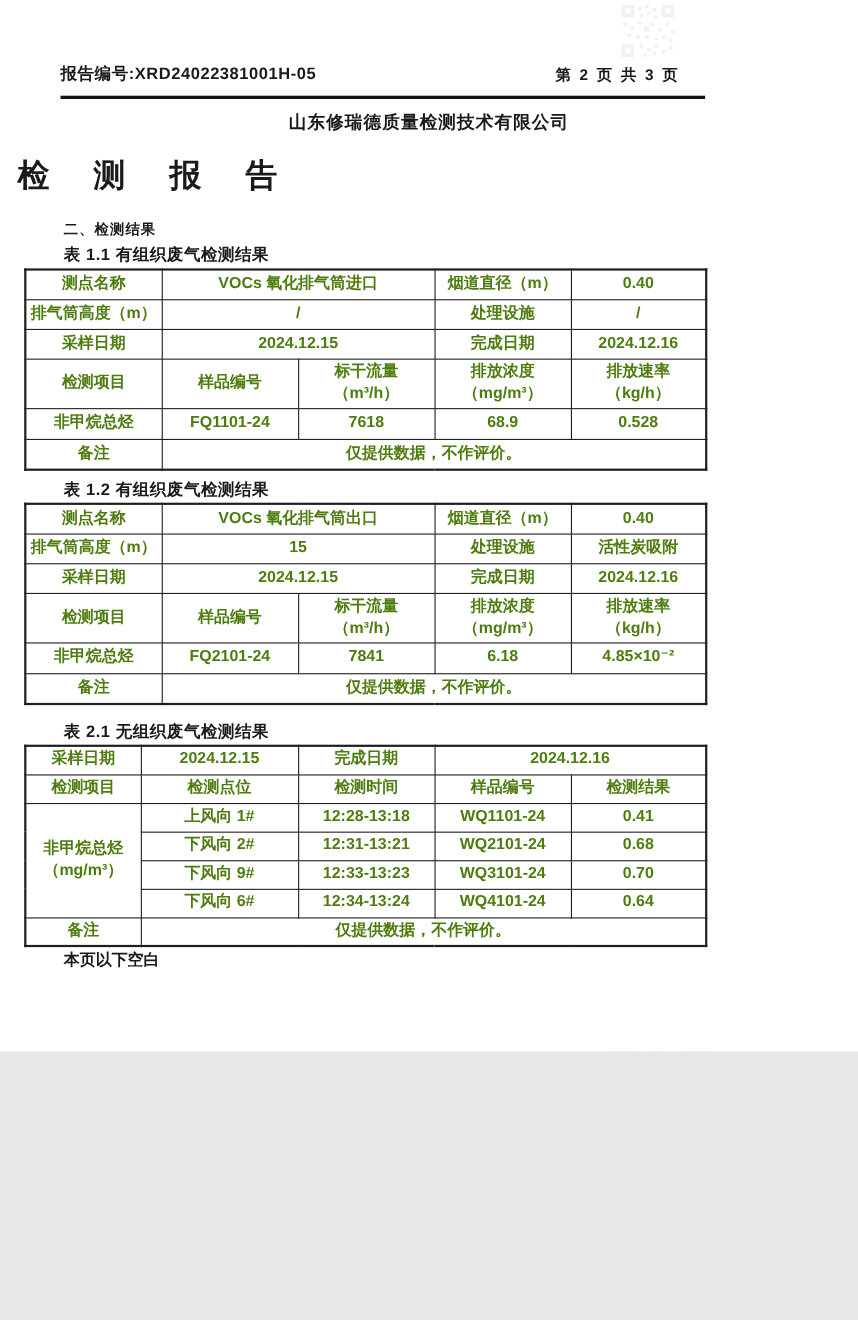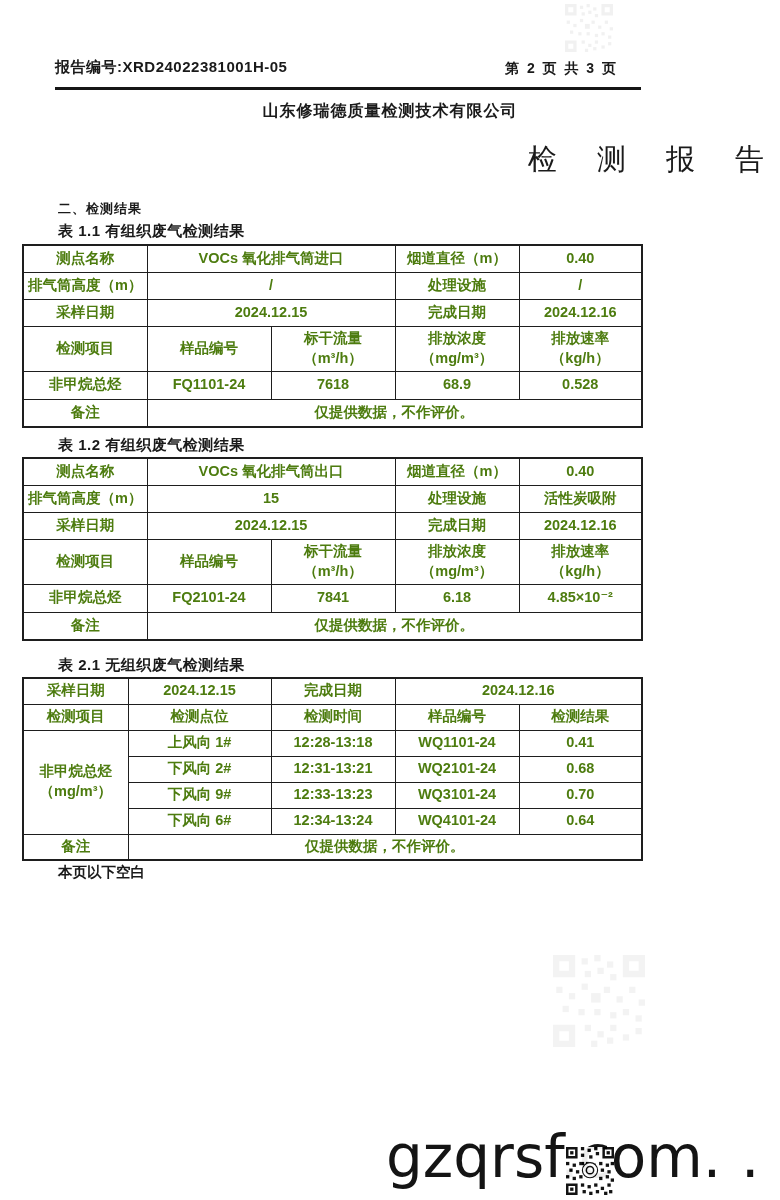--- a/index.html
+++ b/index.html
@@ -1,27 +1,27 @@
 <!DOCTYPE html>
 <html><head>
 <meta charset="utf-8">
 <style>
   html,body{margin:0;padding:0;background:#e8e8e8;}
   .page{
-    position:relative;width:780px;height:1200px;margin:0 auto;
+    position:relative;width:780px;height:956px;margin:0 auto;
     background:#ffffff;overflow:hidden;
     font-family:"Liberation Sans","DejaVu Sans",sans-serif;
     color:#1a1a1a;
   }
   .abs{position:absolute;}
   .report-no{top:58px;left:55px;font-size:15px;font-weight:700;letter-spacing:.5px;}
   .page-info{top:60px;left:505px;font-size:14px;font-weight:700;letter-spacing:2px;}
   .header-rule{top:87px;left:55px;width:586px;height:3px;background:#161616;}
   .company{top:101px;left:0;width:100%;text-align:center;font-size:16px;font-weight:600;letter-spacing:1px;}
-  .doc-title{top:140px;left:0;width:100%;text-align:right;font-size:29px;font-weight:400;letter-spacing:16px;text-indent:16px;}
+  .doc-title{top:140px;left:0;width:100%;text-align:left;font-size:29px;font-weight:700;letter-spacing:16px;text-indent:16px;}
   .section-title{top:188px;left:58px;font-size:13px;font-weight:600;letter-spacing:1px;margin-top:12px;}
   .tbl-label{font-size:15px;font-weight:700;left:58px;letter-spacing:.5px;}
   .lbl11{top:222px;}
   .lbl12{top:436px;}
   .lbl21{top:656px;}
 
   table.tbl{
     border-collapse:collapse;table-layout:fixed;
     position:absolute;left:22px;width:619px;
     font-size:14.5px;font-weight:600;color:#4d7c0f;

